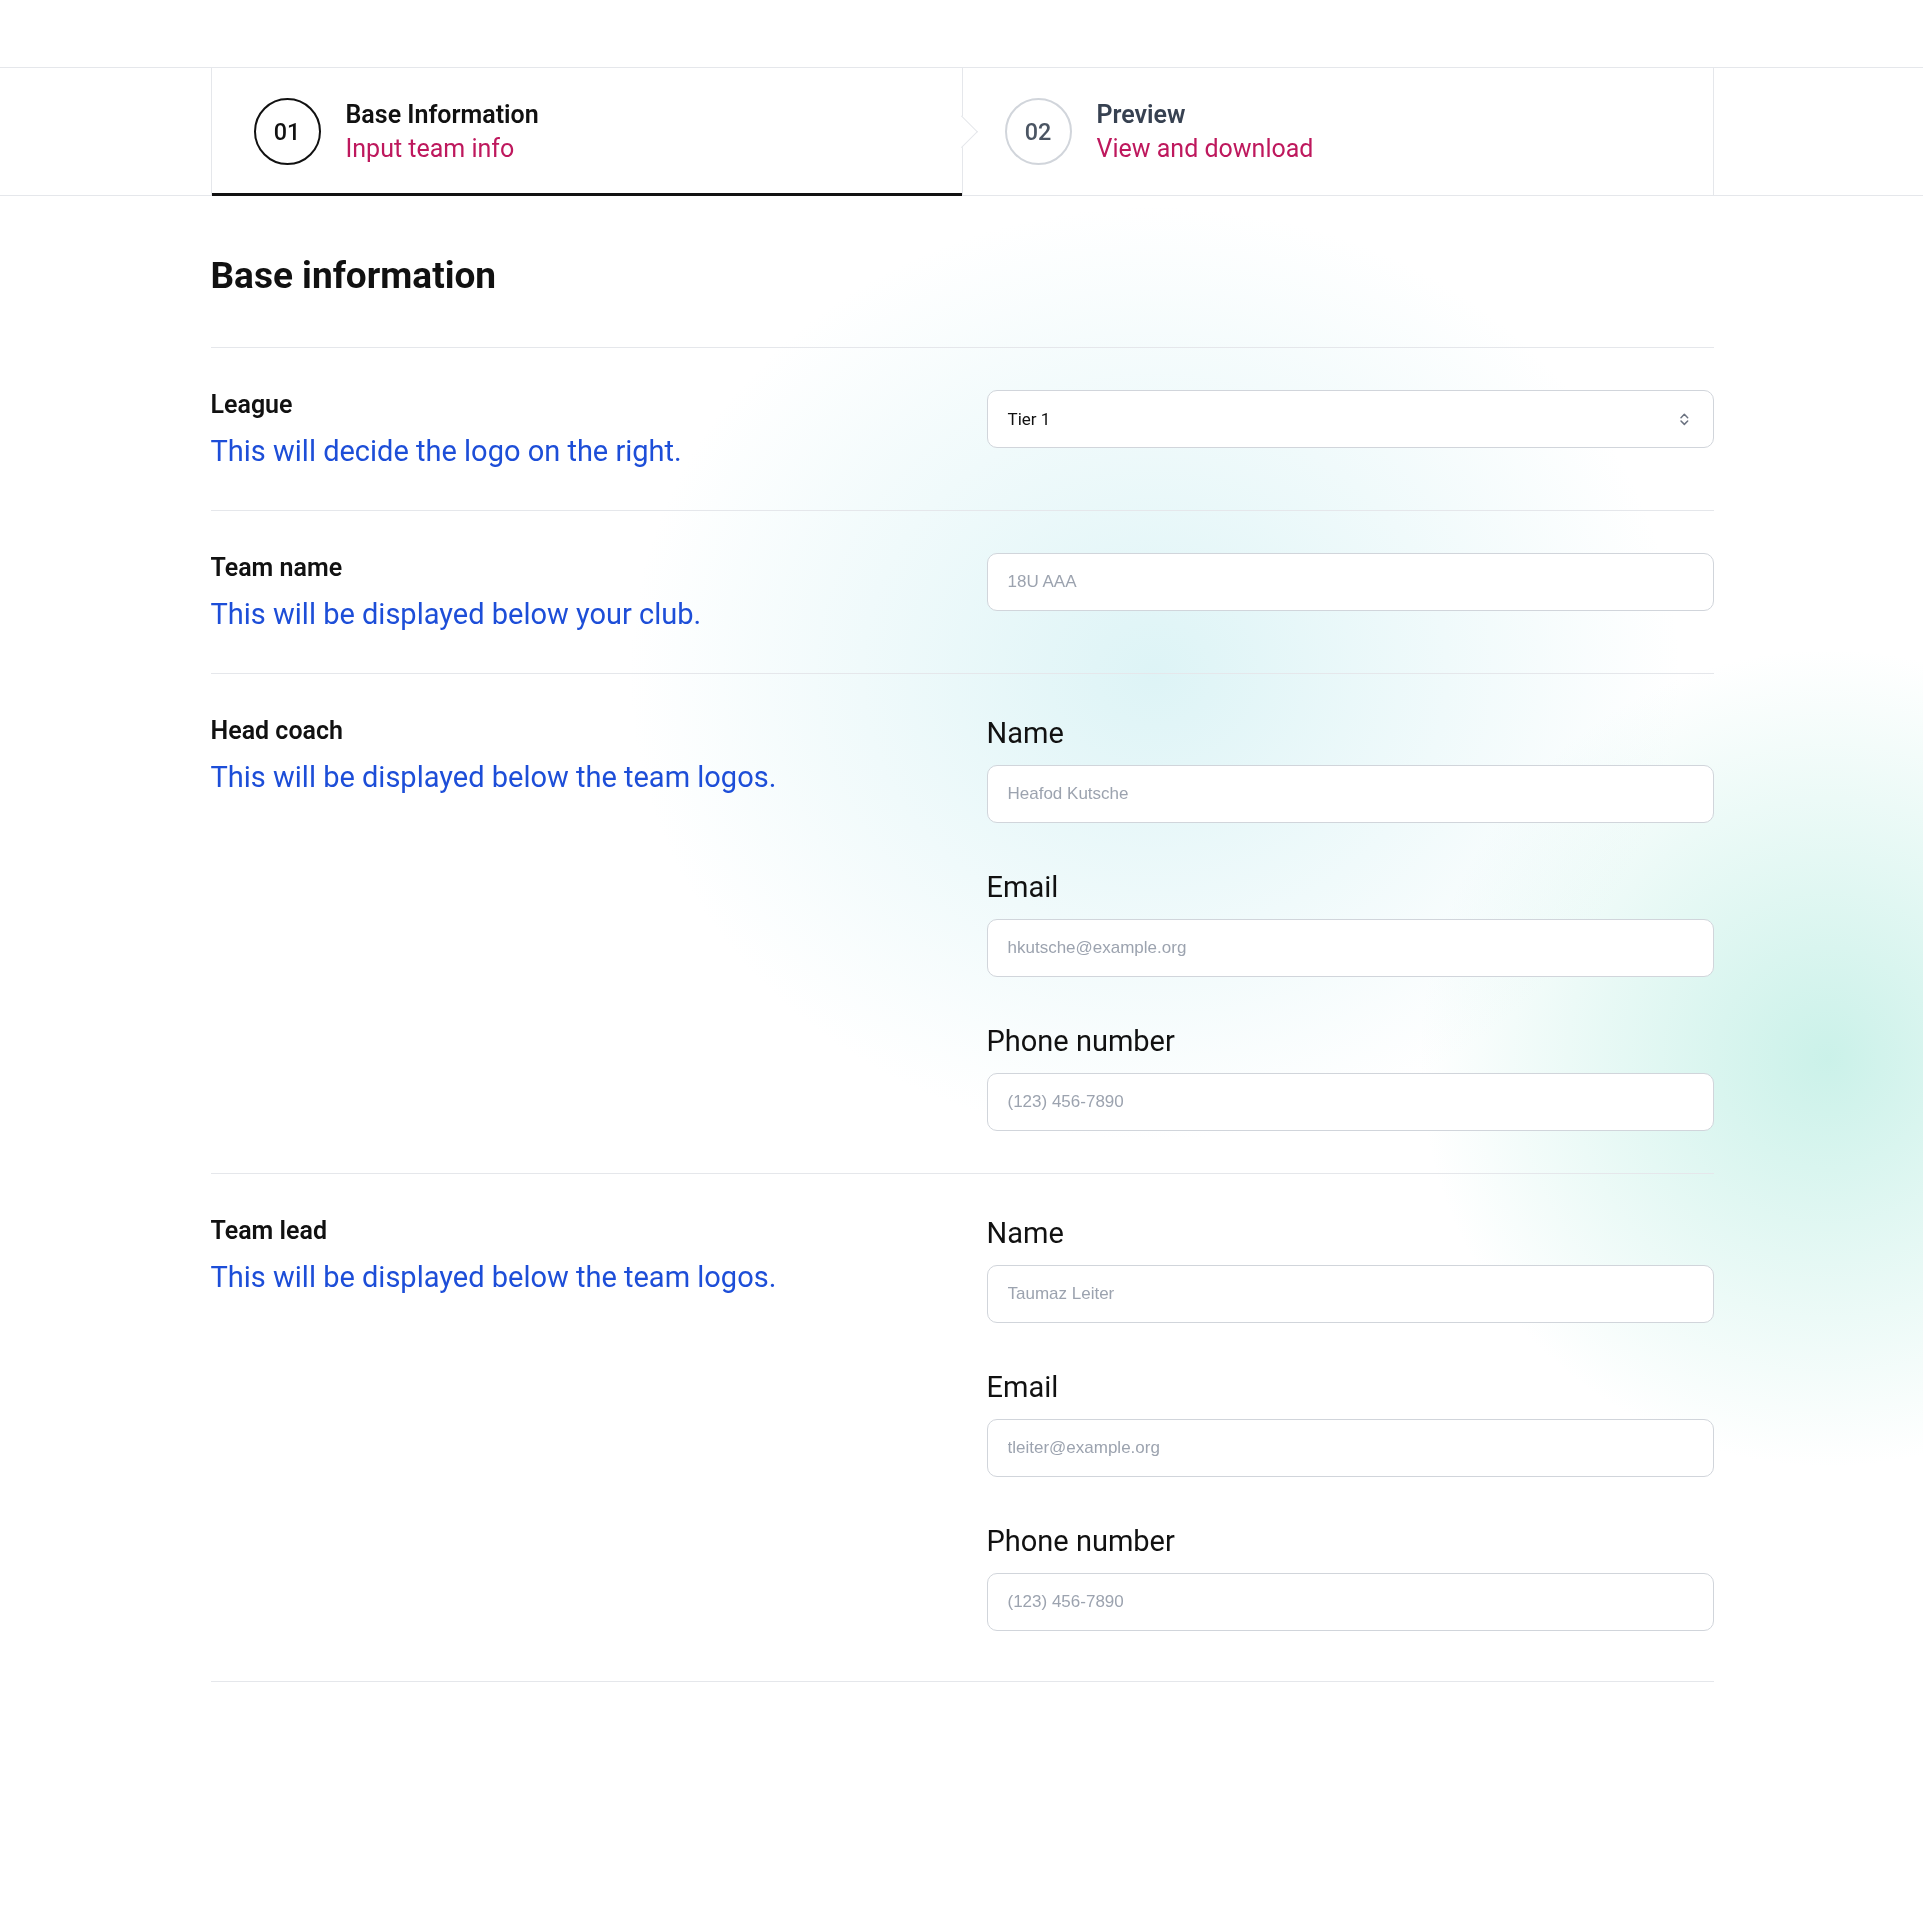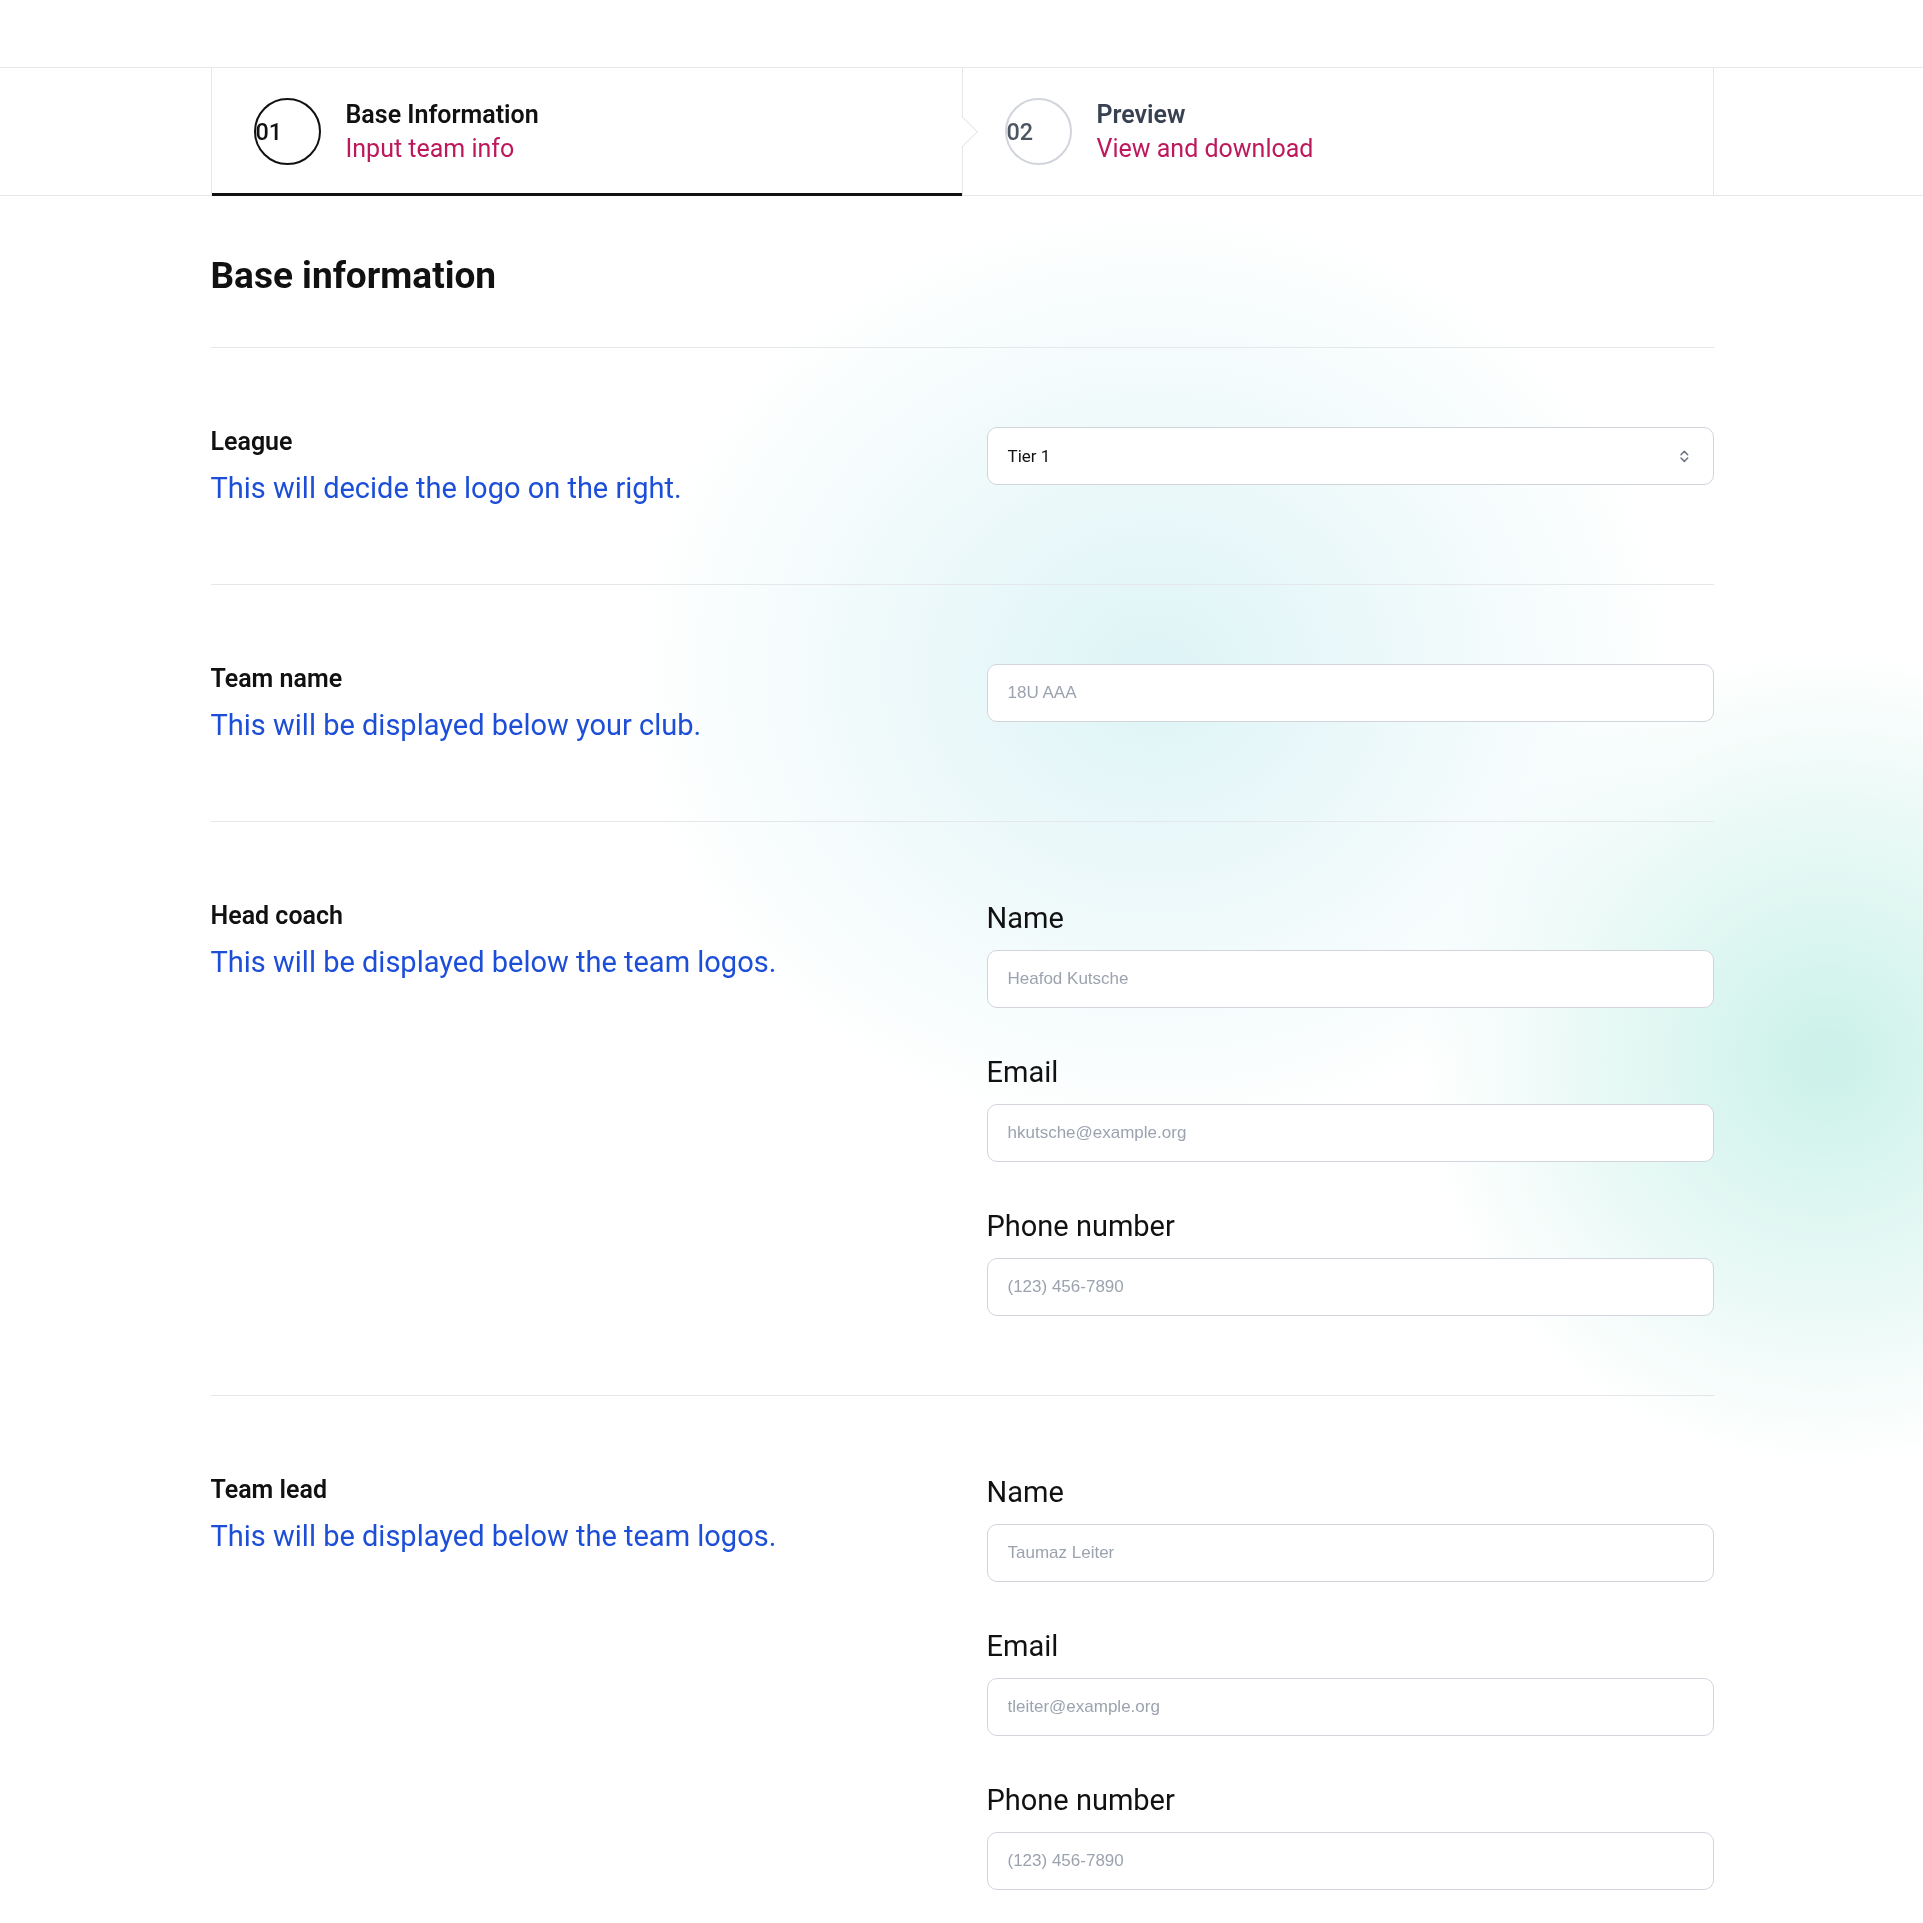--- a/index.html
+++ b/index.html
@@ -67,21 +67,21 @@
     border-top: 0.8px solid #e5e7eb;
     border-right: 0.8px solid #e5e7eb;
     z-index: 2;
   }
   .step-circle {
     width: 67px; height: 67px;
     border-radius: 50%;
     border: 2.5px solid #111111;
     display: flex;
     align-items: center;
-    justify-content: flex-start;
+    justify-content: center;
     font-size: 23.4px;
     font-weight: 500;
     color: #111111;
     background: #ffffff;
   }
   .step:not(.active) .step-circle {
     border-color: #d1d5db;
     color: #4b5563;
   }
   .step-text { display: flex; flex-direction: column; gap: 5px; }
@@ -97,21 +97,21 @@
   }
   .page-heading {
     font-size: 37px;
     font-weight: 700;
     color: #111111;
     margin-bottom: 50px;
   }
   .section {
     display: flex;
     gap: 50px;
-    padding: 79px 0;
+    padding: 42px 0;
     border-top: 0.8px solid #e5e7eb;
   }
   .section-left {
     flex: 0 0 726px;
   }
   .section-right {
     flex: 1 1 auto;
     display: flex;
     flex-direction: column;
     gap: 47px;

